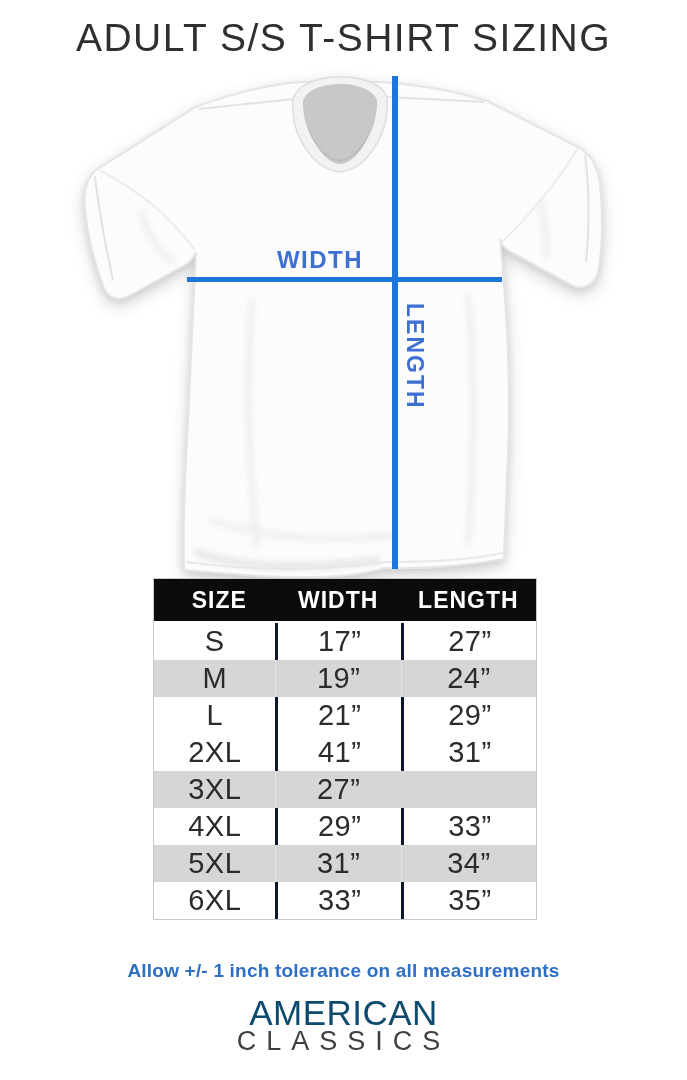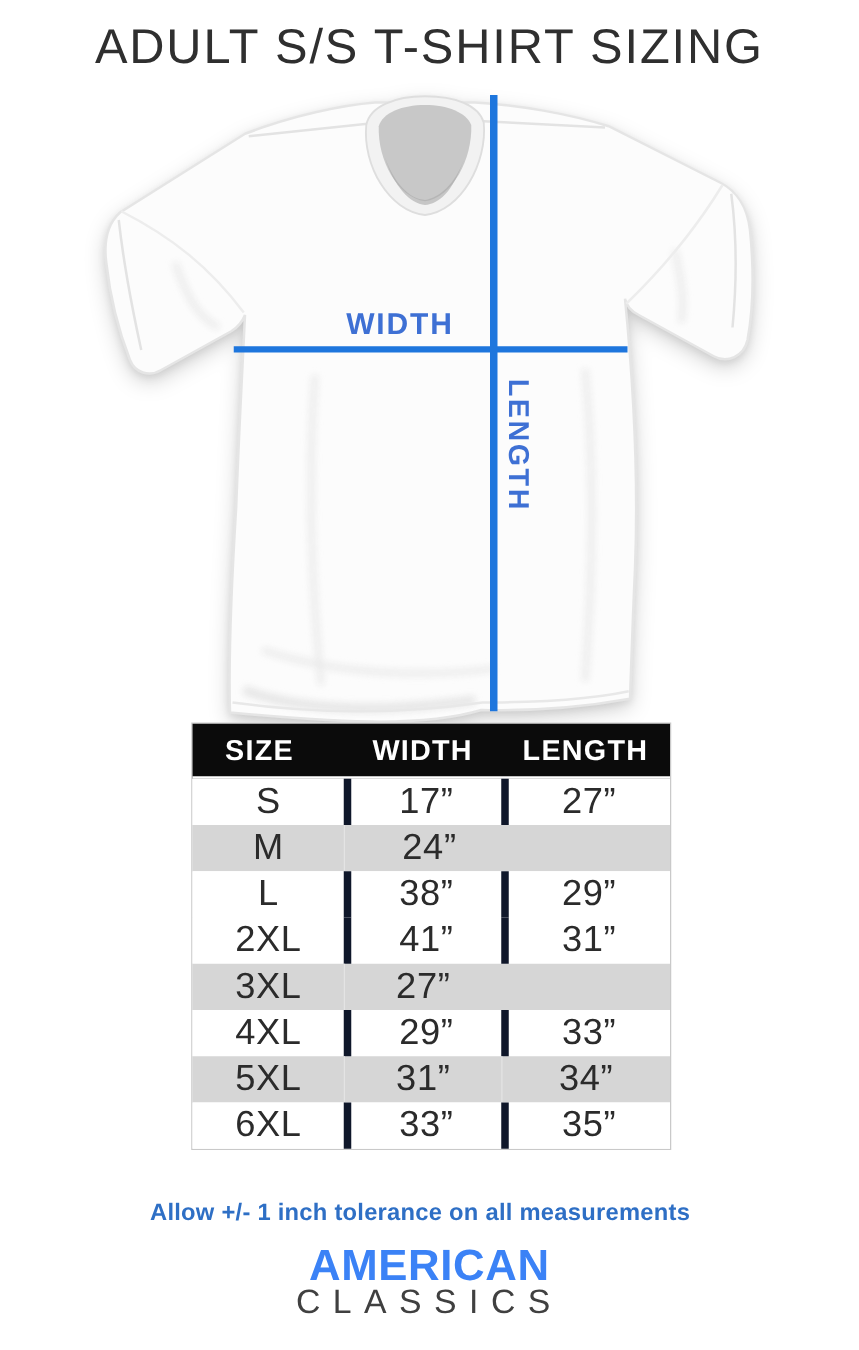--- a/index.html
+++ b/index.html
@@ -45,32 +45,32 @@
   }
   .trow{
     display:flex;height:37px;align-items:center;
     font-size:29px;font-weight:300;color:#2b2b2b;letter-spacing:0.5px;
     box-sizing:border-box;background:#ffffff;
   }
   .trow.alt{background:#d6d6d6;}
   .c1{width:31.8%;box-sizing:border-box;text-align:center;}
   .c2{width:32.8%;box-sizing:border-box;text-align:center;}
   .c3{width:35.4%;box-sizing:border-box;text-align:center;}
-  .thead .c1{text-align:left;padding-left:26px;}
-  .trow .c2,.trow .c3{border-left:6px solid #0f172a;height:100%;display:flex;align-items:center;justify-content:center;}
+  .thead .c1{text-align:center;padding-left:9px;}
+  .trow .c2,.trow .c3{border-left:3px solid #0f172a;height:100%;display:flex;align-items:center;justify-content:center;}
   .trow.alt .c2,.trow.alt .c3{border-left:1px solid #e4e4e4;}
   
   .tolerance-note{
     position:absolute;left:120px;top:960px;width:447px;
-    font-size:19px;font-weight:700;color:#2e6fc5;
+    text-align:center;font-size:19px;font-weight:700;color:#2e6fc5;
     letter-spacing:0.2px;white-space:nowrap;
   }
   .brand{position:absolute;left:0;top:996px;width:687px;text-align:center;}
   .brand-primary{
-    font-size:35px;font-weight:700;color:#3b82f6;letter-spacing:0.5px;line-height:34px;
+    font-size:35px;font-weight:400;color:#0c4a6e;letter-spacing:0.5px;line-height:34px;
   }
   .brand-secondary{
     font-size:27px;font-weight:400;color:#404040;letter-spacing:10px;line-height:22px;
   }
 </style>
 </head>
 <body>
 
 <div class="canvas">
 
@@ -135,25 +135,26 @@
       <div class="c2">WIDTH</div>
       <div class="c3">LENGTH</div>
     </div>
     <div class="trow">
       <div class="c1">S</div>
       <div class="c2">17”</div>
       <div class="c3">27”</div>
     </div>
     <div class="trow alt">
       <div class="c1">M</div>
+      <div class="c2">19”</div>
       <div class="c3">24”</div>
     </div>
     <div class="trow">
       <div class="c1">L</div>
-      <div class="c2">38”</div>
+      <div class="c2">21”</div>
       <div class="c3">29”</div>
     </div>
     <div class="trow">
       <div class="c1">2XL</div>
       <div class="c2">41”</div>
       <div class="c3">31”</div>
     </div>
     <div class="trow alt">
       <div class="c1">3XL</div>
       <div class="c2">27”</div>

